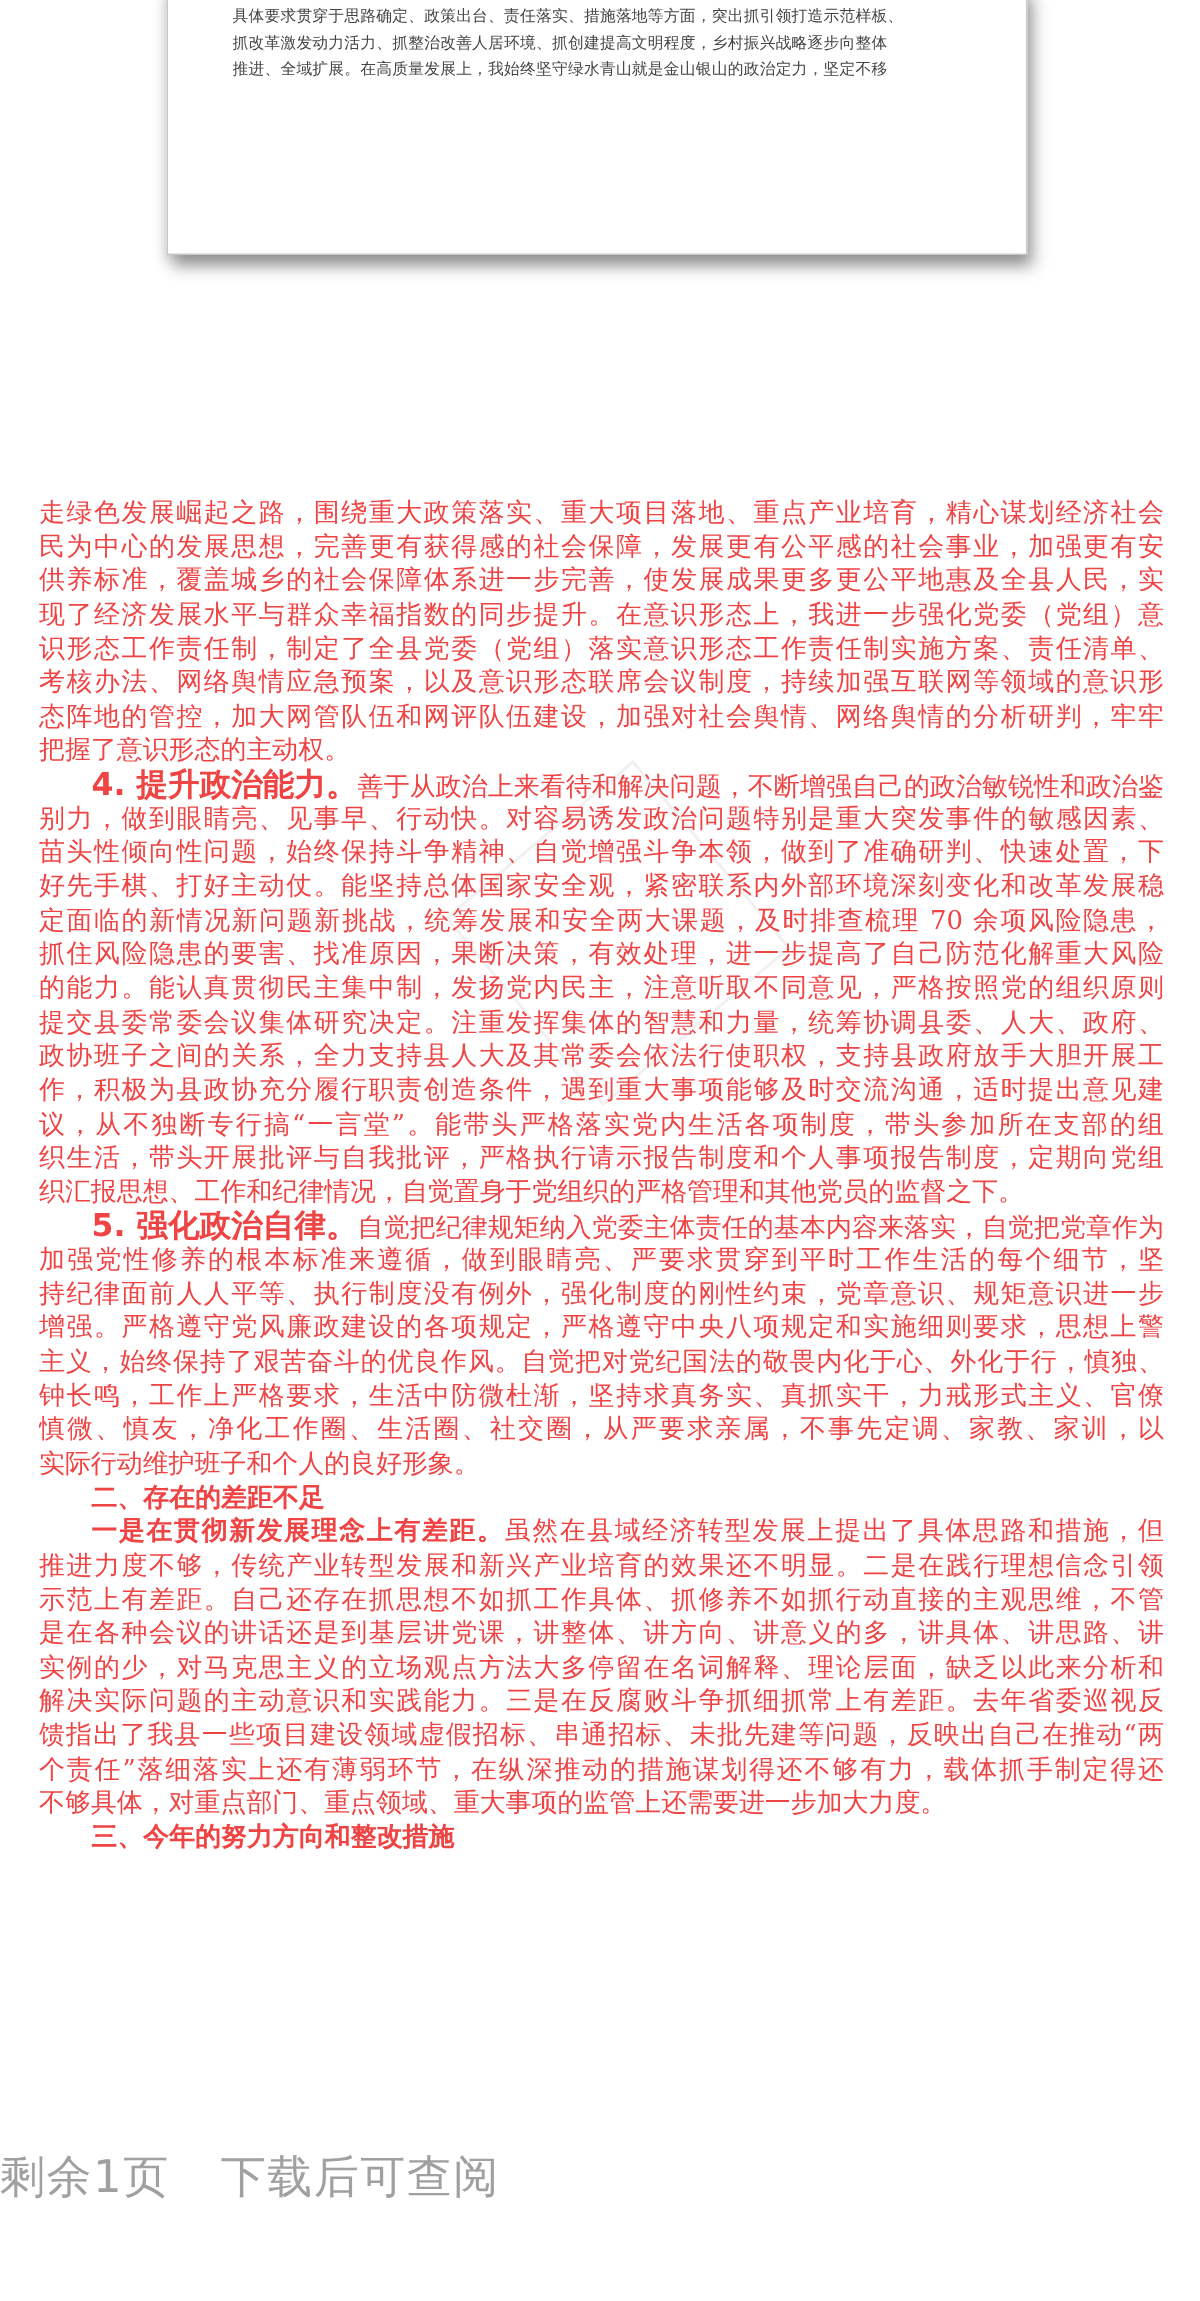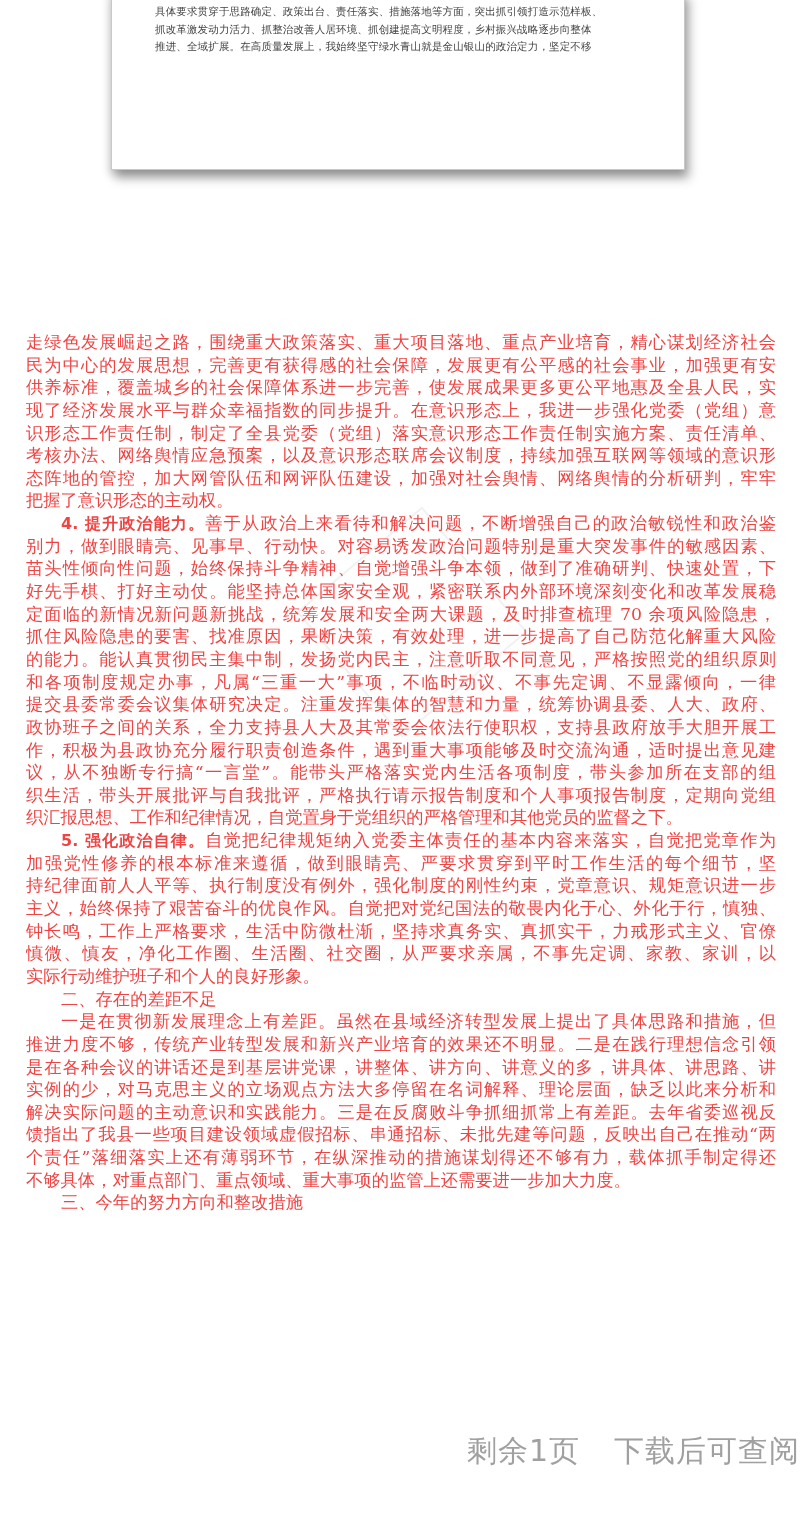--- a/index.html
+++ b/index.html
@@ -17,24 +17,24 @@
     }
     .preview-text div { white-space: nowrap; overflow: hidden; }
     .body-text {
       position: absolute; left: 26px; top: 331px; width: 750px;
       font-size: 17.3px; line-height: 22.65px; color: #ef4444;
     }
     .line { white-space: nowrap; overflow: hidden; text-align: justify;
             text-align-last: justify; height: 22.65px; }
     .line.last { text-align-last: left; }
     .indent { padding-left: 35px; }
-    .bold { font-family: "DejaVu Sans", "Liberation Sans", sans-serif; font-weight: bold; font-size: 16px; }
-    .heading { font-weight: normal; }
+    .bold { font-family: "DejaVu Sans", "Liberation Sans", sans-serif; font-weight: bold; font-size: 21px; }
+    .heading { font-weight: bold; }
     .more-banner {
-      position: absolute; left: 0; top: 1431px; width: 800px; text-align: right;
+      position: absolute; left: 0; top: 1431px; width: 800px; text-align: left;
       font-family: "DejaVu Sans", "Liberation Sans", sans-serif;
       font-size: 30px; color: #a0a0a0; letter-spacing: 1px;
     }
     .more-banner span + span { margin-left: 34px; }
     .watermark {
       position: absolute; left: 330px; top: 540px; width: 160px; height: 160px;
       border: 2px solid rgba(200,200,200,0.25); transform: rotate(-40deg);
       pointer-events: none;
     }
   </style>
@@ -64,43 +64,44 @@
     </div>
 
   <div class="line indent"><span class="bold">4. 提升政治能力。</span><span>善于从政治上来看待和解决问题，不断增强自己的政治敏锐性和政治鉴</span></div>
   <div id="p4">
       <div class="line">别力，做到眼睛亮、见事早、行动快。对容易诱发政治问题特别是重大突发事件的敏感因素、</div>
       <div class="line">苗头性倾向性问题，始终保持斗争精神、自觉增强斗争本领，做到了准确研判、快速处置，下</div>
       <div class="line">好先手棋、打好主动仗。能坚持总体国家安全观，紧密联系内外部环境深刻变化和改革发展稳</div>
       <div class="line">定面临的新情况新问题新挑战，统筹发展和安全两大课题，及时排查梳理 70 余项风险隐患，</div>
       <div class="line">抓住风险隐患的要害、找准原因，果断决策，有效处理，进一步提高了自己防范化解重大风险</div>
       <div class="line">的能力。能认真贯彻民主集中制，发扬党内民主，注意听取不同意见，严格按照党的组织原则</div>
-      <div class="line">和各项制度规定办事，凡属“三重一大”事项，不临时动议、不事先定调、不显露倾向，一律</div>
       <div class="line">提交县委常委会议集体研究决定。注重发挥集体的智慧和力量，统筹协调县委、人大、政府、</div>
       <div class="line">政协班子之间的关系，全力支持县人大及其常委会依法行使职权，支持县政府放手大胆开展工</div>
       <div class="line">作，积极为县政协充分履行职责创造条件，遇到重大事项能够及时交流沟通，适时提出意见建</div>
       <div class="line">议，从不独断专行搞“一言堂”。能带头严格落实党内生活各项制度，带头参加所在支部的组</div>
       <div class="line">织生活，带头开展批评与自我批评，严格执行请示报告制度和个人事项报告制度，定期向党组</div>
       <div class="line last">织汇报思想、工作和纪律情况，自觉置身于党组织的严格管理和其他党员的监督之下。</div>
     </div>
 
   <div class="line indent"><span class="bold">5. 强化政治自律。</span><span>自觉把纪律规矩纳入党委主体责任的基本内容来落实，自觉把党章作为</span></div>
   <div id="p5">
       <div class="line">加强党性修养的根本标准来遵循，做到眼睛亮、严要求贯穿到平时工作生活的每个细节，坚</div>
       <div class="line">持纪律面前人人平等、执行制度没有例外，强化制度的刚性约束，党章意识、规矩意识进一步</div>
+      <div class="line">增强。严格遵守党风廉政建设的各项规定，严格遵守中央八项规定和实施细则要求，思想上警</div>
       <div class="line">主义，始终保持了艰苦奋斗的优良作风。自觉把对党纪国法的敬畏内化于心、外化于行，慎独、</div>
       <div class="line">钟长鸣，工作上严格要求，生活中防微杜渐，坚持求真务实、真抓实干，力戒形式主义、官僚</div>
       <div class="line">慎微、慎友，净化工作圈、生活圈、社交圈，从严要求亲属，不事先定调、家教、家训，以</div>
       <div class="line last">实际行动维护班子和个人的良好形象。</div>
     </div>
 
   <div class="line indent last heading">二、存在的差距不足</div>
   <div class="line indent"><span class="heading">一是在贯彻新发展理念上有差距。</span><span>虽然在县域经济转型发展上提出了具体思路和措施，但</span></div>
   <div id="pg">
       <div class="line">推进力度不够，传统产业转型发展和新兴产业培育的效果还不明显。二是在践行理想信念引领</div>
+      <div class="line">示范上有差距。自己还存在抓思想不如抓工作具体、抓修养不如抓行动直接的主观思维，不管</div>
       <div class="line">是在各种会议的讲话还是到基层讲党课，讲整体、讲方向、讲意义的多，讲具体、讲思路、讲</div>
       <div class="line">实例的少，对马克思主义的立场观点方法大多停留在名词解释、理论层面，缺乏以此来分析和</div>
       <div class="line">解决实际问题的主动意识和实践能力。三是在反腐败斗争抓细抓常上有差距。去年省委巡视反</div>
       <div class="line">馈指出了我县一些项目建设领域虚假招标、串通招标、未批先建等问题，反映出自己在推动“两</div>
       <div class="line">个责任”落细落实上还有薄弱环节，在纵深推动的措施谋划得还不够有力，载体抓手制定得还</div>
       <div class="line last">不够具体，对重点部门、重点领域、重大事项的监管上还需要进一步加大力度。</div>
     </div>
 
   <div class="line indent last heading">三、今年的努力方向和整改措施</div>
 </div>

